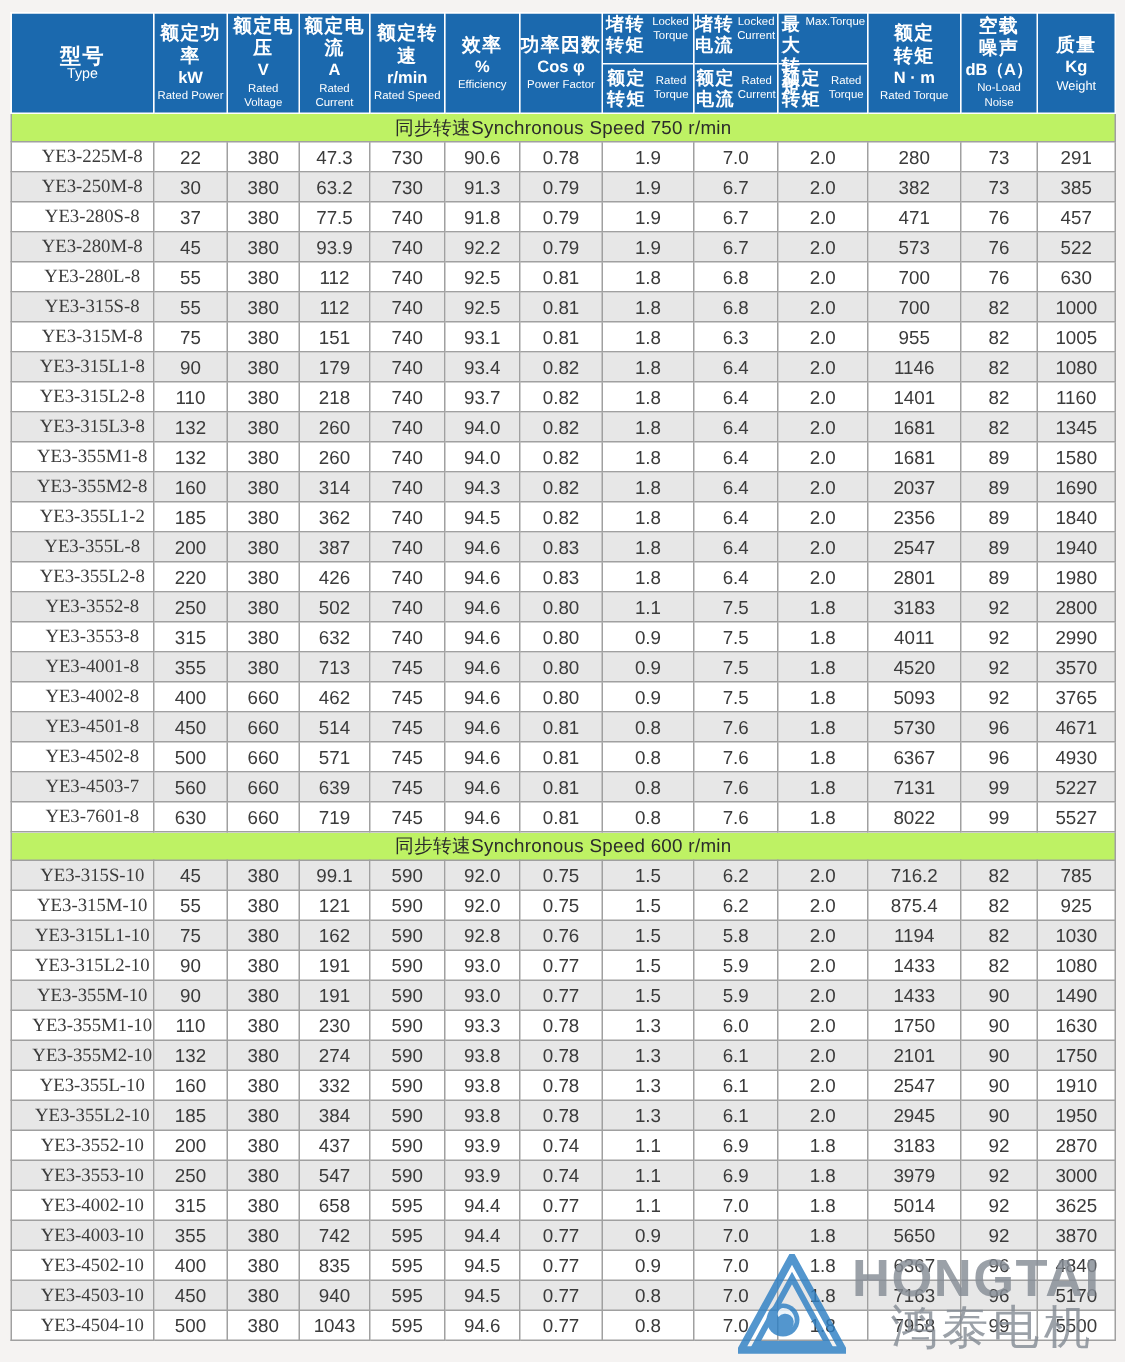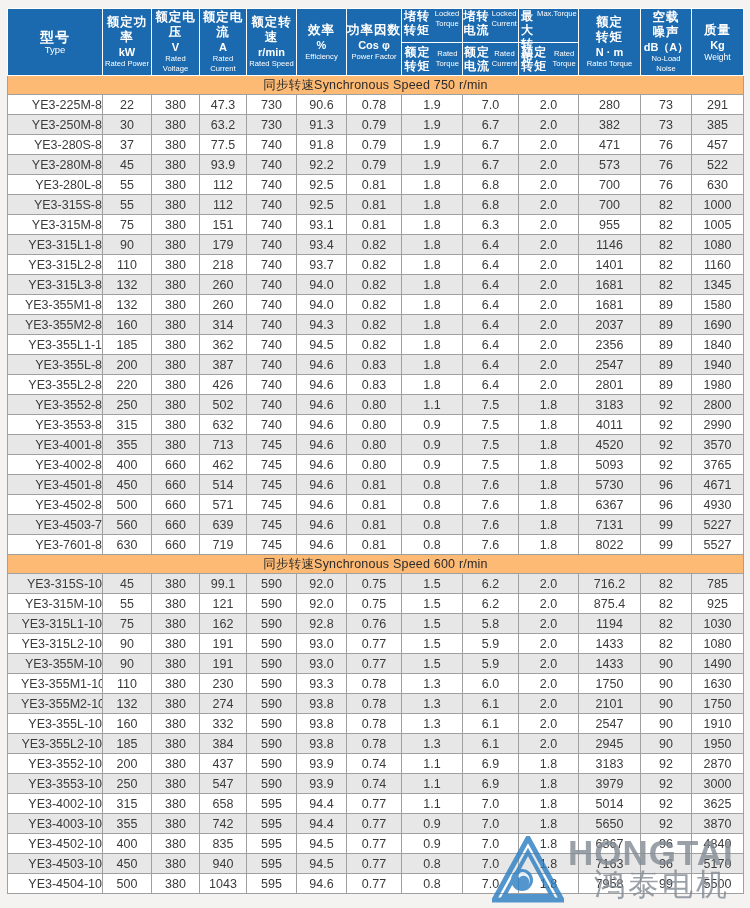--- a/index.html
+++ b/index.html
@@ -11,22 +11,22 @@
   thead th .zh { display:block; font-size:12.5px; font-weight:bold; line-height:15px; letter-spacing:1px; }
   thead th .unit { display:block; font-size:11px; font-weight:bold; line-height:14px; }
   thead th .en { display:block; font-size:8px; line-height:10px; transform:scale(.95); }
   th.split { padding:0; }
   .split-half { height:33px; display:flex; flex-direction:row; justify-content:center; }
   .split-half + .split-half { border-top:1px solid #fff;align-items:center; }
   .split-half .zh { font-size:12px; line-height:14px; }
   
   tbody td { border:1px solid #a0a0a0; height:20px; font-size:12.5px; color:#3b3b3b; text-align:center; padding:0; overflow:hidden; white-space:nowrap; }
   tbody tr.shade td { background:#e7e7e7; }
-  tbody td.type-cell { text-align:right; padding-left:13px; }
-  tr.section-row td { height:19px; font-size:12.5px; color:#2b2b2b; background:#fdba74; border-left:1px solid #a0a0a0; border-right:1px solid #a0a0a0; text-align:center; letter-spacing:.2px; }
+  tbody td.type-cell { text-align:center; padding-left:13px;font-family:Liberation Serif, serif; }
+  tr.section-row td { height:19px; font-size:12.5px; color:#2b2b2b; background:#bef264; border-left:1px solid #a0a0a0; border-right:1px solid #a0a0a0; text-align:center; letter-spacing:.2px; }
   
   .logo-mark { position:absolute; left:492px; top:836px; width:275px; height:70px; display:flex; align-items:flex-start; opacity:.82; z-index:5; pointer-events:none;text-align:center; }
   .logo-tri { flex:0 0 72px; height:68px; }
   .logo-text { margin-left:4px; }
   .brand-en { font-size:35px; font-weight:bold; color:#868d96; letter-spacing:1px; line-height:33px; }
   .brand-cn { font-size:31px; font-weight:normal; color:#868d96; letter-spacing:3px; line-height:32px; margin-left:22px; }
 </style>
 </head>
 <body>
 
@@ -311,21 +311,21 @@
           <td>94.3</td>
           <td>0.82</td>
           <td>1.8</td>
           <td>6.4</td>
           <td>2.0</td>
           <td>2037</td>
           <td>89</td>
           <td>1690</td>
         </tr>
         <tr class="data-row">
-          <td class="type-cell">YE3-355L1-1</td>
+          <td class="type-cell">YE3-355L1-2</td>
           <td>185</td>
           <td>380</td>
           <td>362</td>
           <td>740</td>
           <td>94.5</td>
           <td>0.82</td>
           <td>1.8</td>
           <td>6.4</td>
           <td>2.0</td>
           <td>2356</td>

